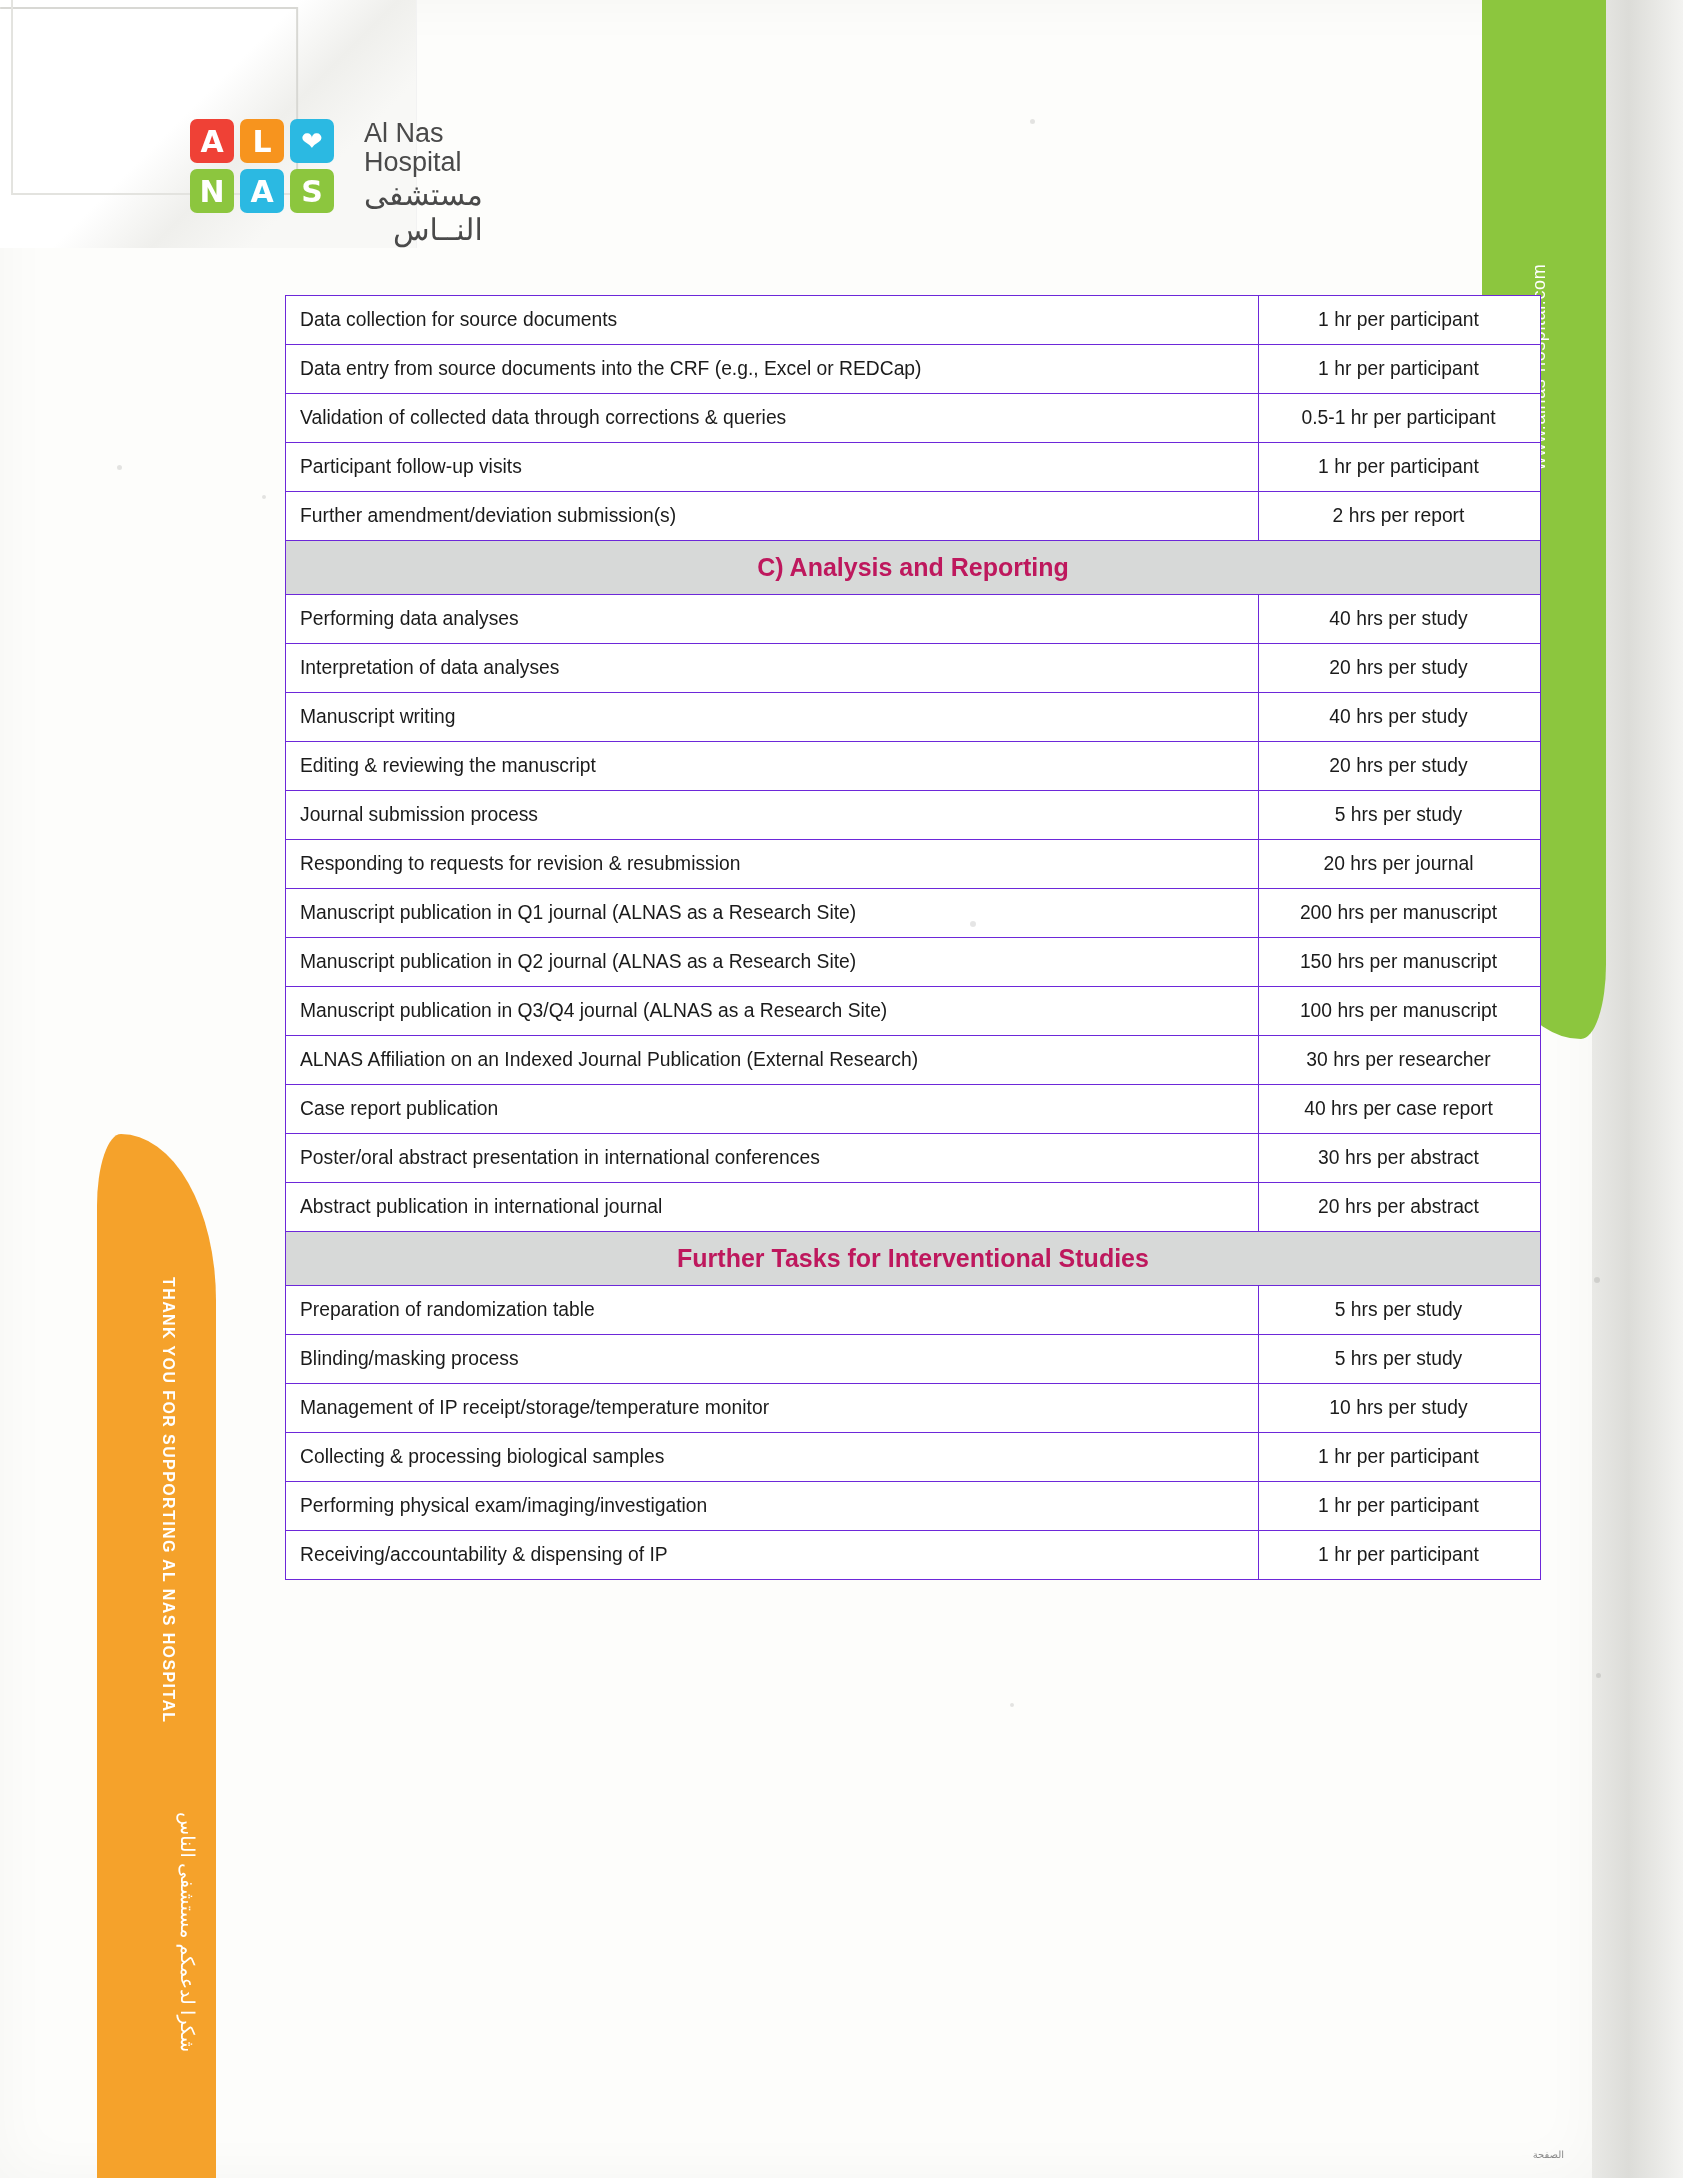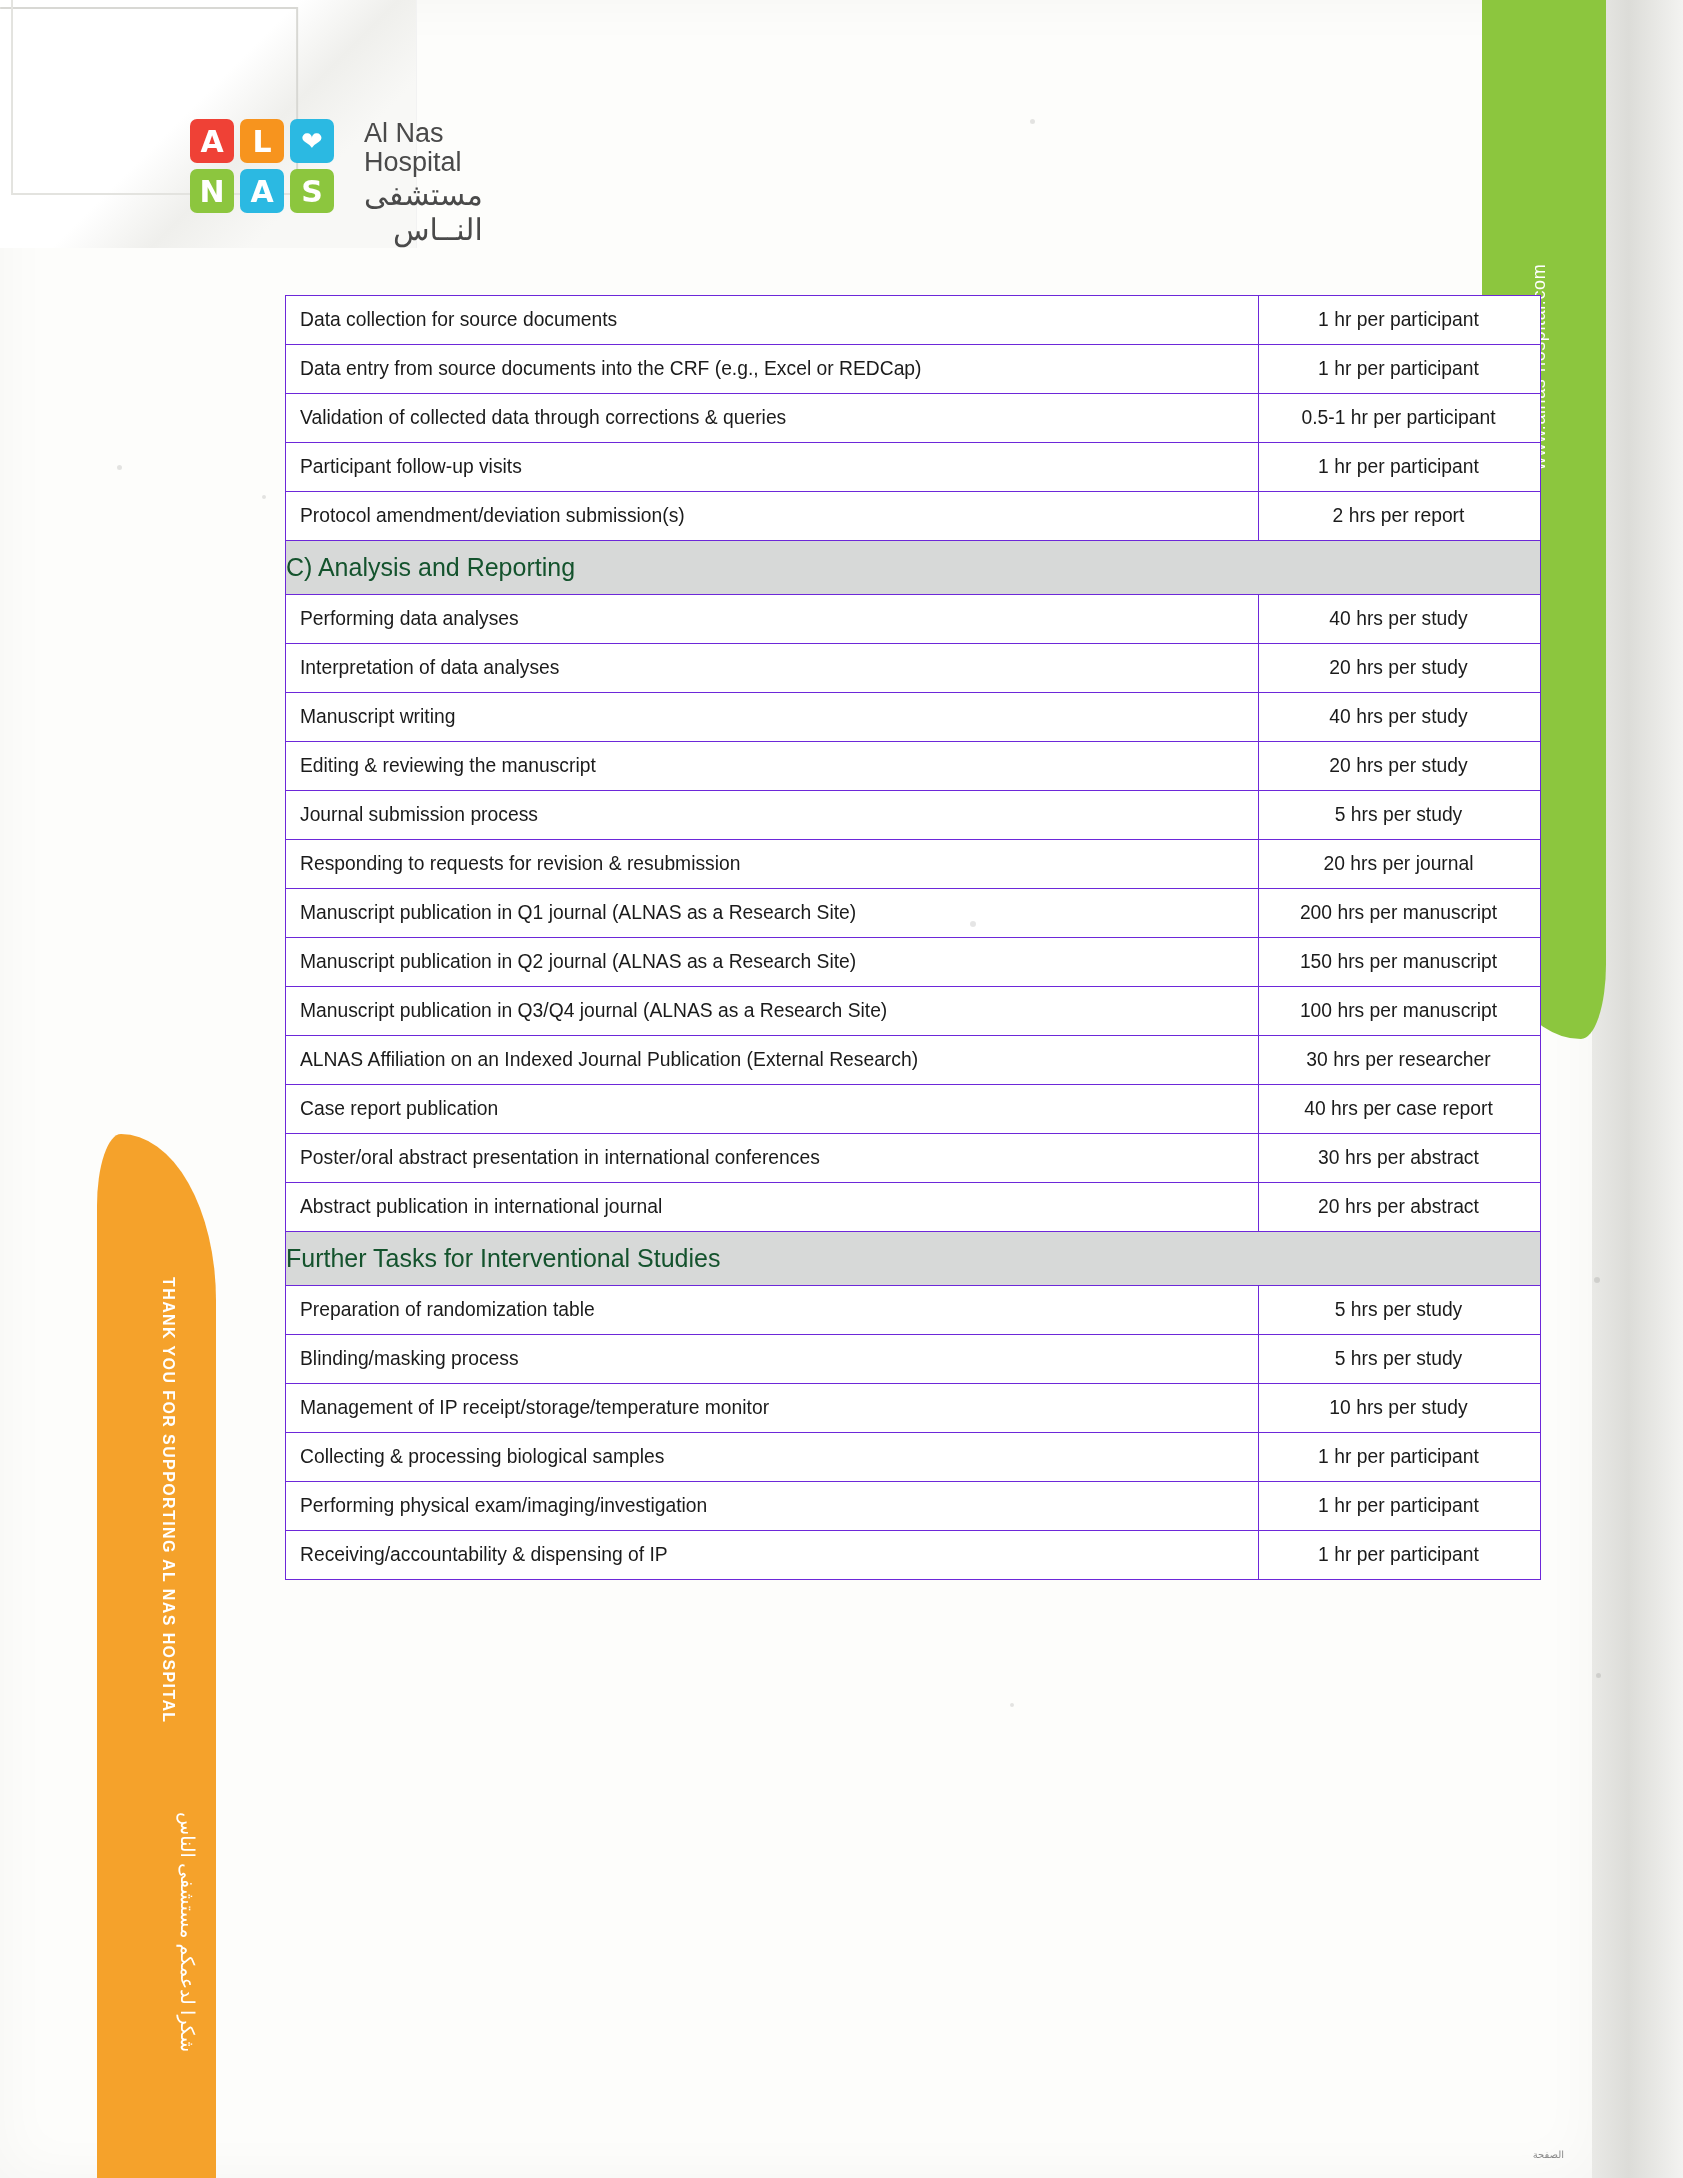--- a/index.html
+++ b/index.html
@@ -180,25 +180,25 @@
     font-size: 19.3px;
     color: #1b1b1b;
     padding: 13px 16px 13px 14px;
     vertical-align: middle;
     font-family: "Liberation Sans", sans-serif;
   }
   .col-task { width: 973px; }
   .col-hours { width: 282px; text-align: center; }
   .section-row td {
     background: #d7d9d8;
-    text-align: left;
+    text-align: center;
     font-size: 25px;
-    font-weight: normal;
+    font-weight: bold;
     padding: 12px 0;
-    color: #14532d;
+    color: #be185d;
   }
   .hours-cell {
     text-align: center;
     font-size: 19px;
   }
 
   
   .speck {
     position: absolute;
     background: rgba(0,0,0,0.10);
@@ -269,21 +269,21 @@
         </tr>
         <tr>
           <td>Validation of collected data through corrections &amp; queries</td>
           <td class="hours-cell">0.5-1 hr per participant</td>
         </tr>
         <tr>
           <td>Participant follow-up visits</td>
           <td class="hours-cell">1 hr per participant</td>
         </tr>
         <tr>
-          <td>Protocol amendment/deviation submission(s)</td>
+          <td>Further amendment/deviation submission(s)</td>
           <td class="hours-cell">2 hrs per report</td>
         </tr>
         <tr class="section-row">
           <td colspan="2">C) Analysis and Reporting</td>
         </tr>
         <tr>
           <td>Performing data analyses</td>
           <td class="hours-cell">40 hrs per study</td>
         </tr>
         <tr>

